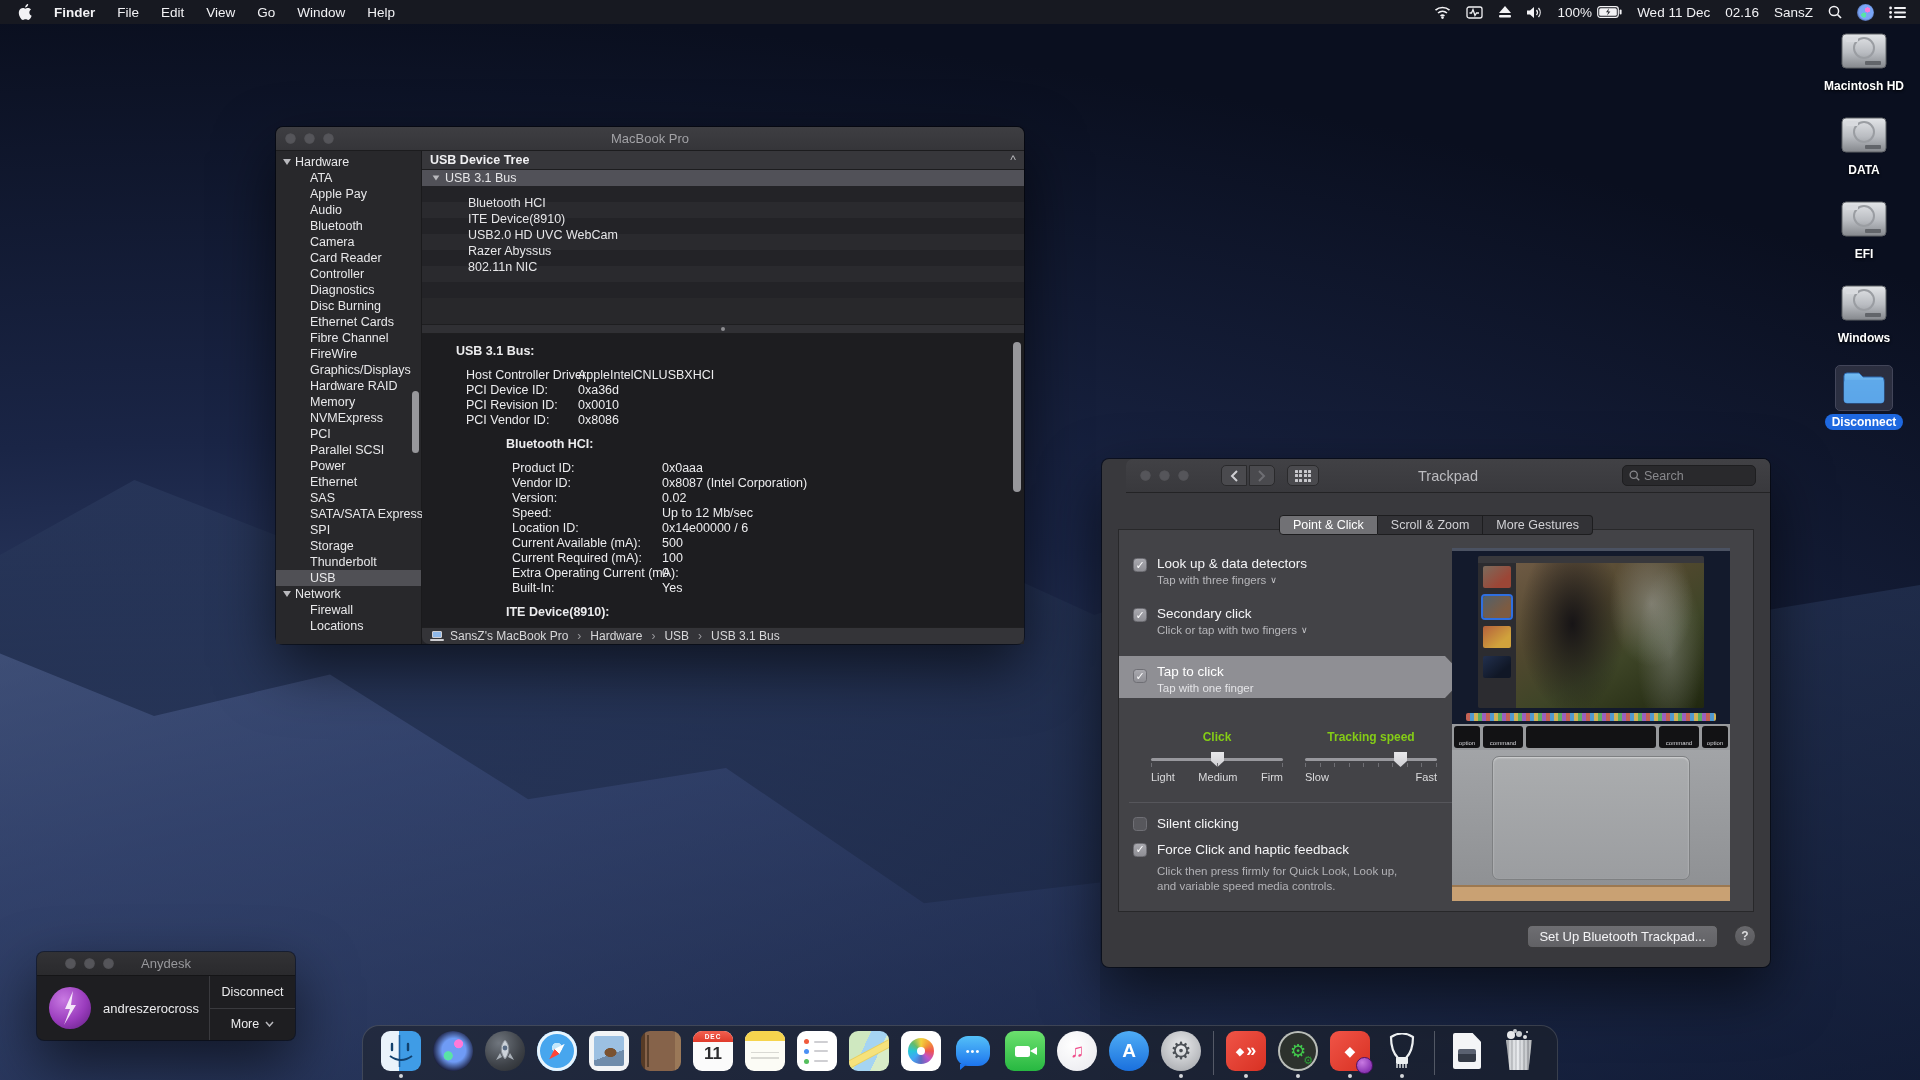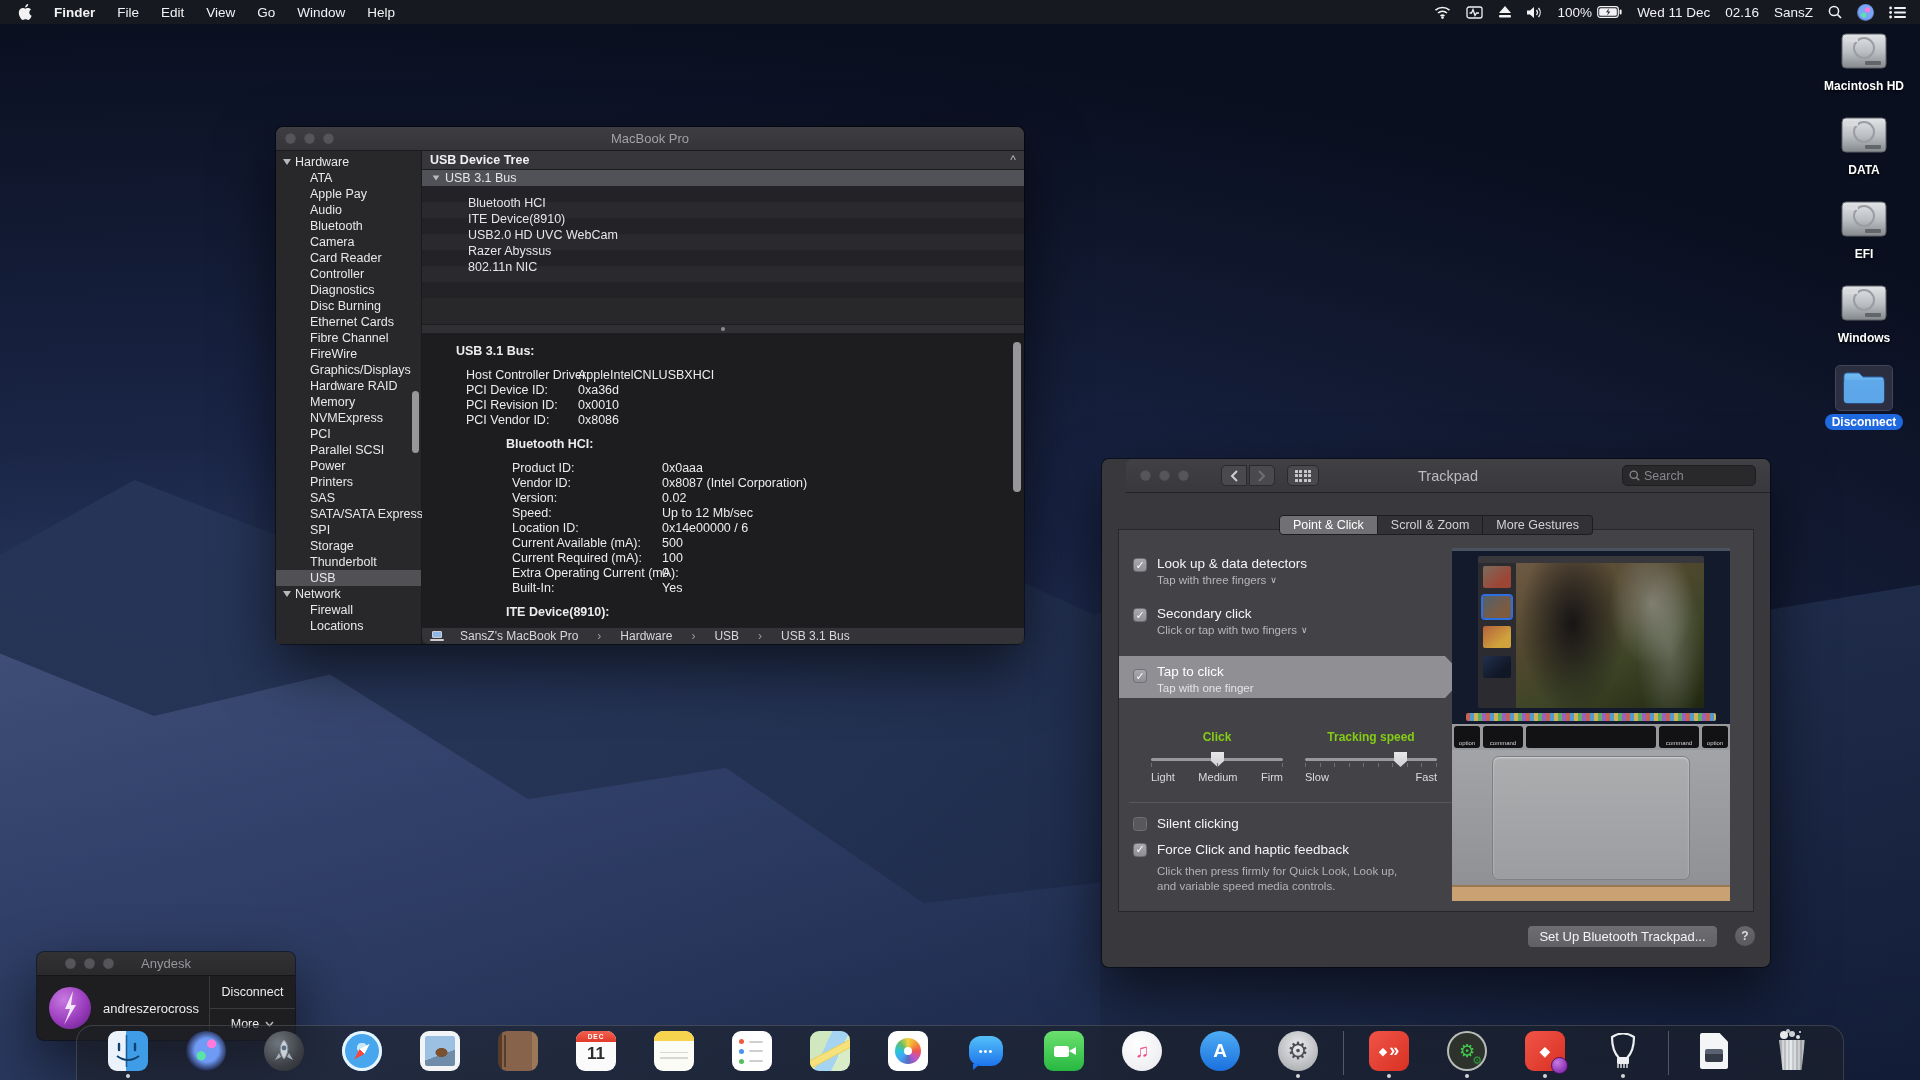--- a/index.html
+++ b/index.html
@@ -60,21 +60,21 @@
   .si-detail { flex:1; background:#1d1d20; position:relative; overflow:hidden; padding:10px 24px 0 14px;
     color:#ececee; font-size:12.5px; line-height:15px; }
   .dsec-title { font-weight:700; }
   .dsec-title.lv0 { margin-left:20px; } .dsec-title.lv1 { margin-left:70px; }
   .dgap { height:9px; }
   .drow { white-space:nowrap; }
   .s0 .drow { margin-left:30px; } .s0 .dlab { display:inline-block; width:112px; }
   .s1 .drow, .s2 .drow { margin-left:76px; } .s1 .dlab, .s2 .dlab { display:inline-block; width:150px; }
   .d-thumb { position:absolute; right:3px; top:8px; width:8px; height:150px; border-radius:4px; background:#97979b; }
   .si-status { height:17px; flex:none; background:#343438; border-top:1px solid #1f1f21; border-radius:0 0 7px 7px;
-    display:flex; align-items:center; gap:16px; padding-left:8px; font-size:12px; color:#d8d8da; }
+    display:flex; align-items:center; gap:6px; padding-left:8px; font-size:12px; color:#d8d8da; }
   .crumb-sep { color:#9a9a9e; margin:0 3px; }
   .laptop-ic { width:14px; height:10px; position:relative; }
   .laptop-ic b { position:absolute; left:2px; top:0; width:10px; height:7px; background:#8fb8e8; border:1px solid #cfcfd3; border-radius:1px; }
   .laptop-ic i { position:absolute; left:0; bottom:0; width:14px; height:2px; background:#cfcfd3; border-radius:1px; }
 
   
   #trackpad { left:1102px; top:459px; width:668px; height:508px; background:#39393d; z-index:10;padding-left:24px; }
   #trackpad .titlebar { height:34px; display:flex; align-items:center; padding:0 14px; position:relative;
     background:linear-gradient(#414145,#39393d); border-radius:7px 7px 0 0; border-bottom:1px solid #232325; }
   #trackpad .title { position:absolute; left:0; right:0; text-align:center; color:#bcbcc0; font-size:14.5px; }
@@ -178,21 +178,21 @@
   .dicon-img { width:56px; height:44px; display:flex; align-items:center; justify-content:center; border-radius:4px; }
   .dicon-img.sel { background:rgba(80,80,95,.45); outline:1px solid rgba(120,120,140,.5); }
   .dicon-label { margin-top:4px; font-size:12px; font-weight:600; color:#fff; text-shadow:0 1px 3px rgba(0,0,0,.95);
     padding:1px 7px; border-radius:8px; white-space:nowrap; }
   .dicon-label.sel { background:#1e68e0; text-shadow:none; }
 
   
   .dock { position:absolute; left:50%; transform:translateX(-50%); bottom:0; height:55px; z-index:50;
     background:rgba(30,32,40,.55); border:1px solid rgba(255,255,255,.14); border-bottom:none; border-radius:17px 17px 0 0;
     display:flex; align-items:flex-start; padding:5px 12px 0; }
-  .ditem { position:relative; width:40px; height:49px; margin:0 19px; flex:none; }
+  .ditem { position:relative; width:40px; height:49px; margin:0 6px; flex:none; }
   .ditem.running::after { content:""; position:absolute; left:50%; margin-left:-2px; bottom:2px; width:4px; height:4px;
     border-radius:50%; background:#d4d6da; }
   .di { width:40px; height:40px; border-radius:9px; position:relative; overflow:hidden; display:flex; align-items:center; justify-content:center; }
   .dsep { width:1px; height:44px; margin:0 6px; background:rgba(255,255,255,.25); flex:none; }
 
   .di-finder { background:linear-gradient(90deg,#eaf3fb 0 46%, #3f9ce6 46%); }
   .di-siri { border-radius:50%;
     background: radial-gradient(circle at 64% 32%, #ff7ad9 0 11%, transparent 13%),
                 radial-gradient(circle at 38% 62%, #59e3a7 0 12%, transparent 14%),
                 radial-gradient(circle at 52% 48%, #6f9bf5 0 40%, #1c2040 72%, #12142a 100%); }
@@ -377,21 +377,21 @@
         <div class="si-row">Ethernet Cards</div>
         <div class="si-row">Fibre Channel</div>
         <div class="si-row">FireWire</div>
         <div class="si-row">Graphics/Displays</div>
         <div class="si-row">Hardware RAID</div>
         <div class="si-row">Memory</div>
         <div class="si-row">NVMExpress</div>
         <div class="si-row">PCI</div>
         <div class="si-row">Parallel SCSI</div>
         <div class="si-row">Power</div>
-        <div class="si-row">Printers</div>
+        <div class="si-row">Ethernet</div>
         <div class="si-row">SAS</div>
         <div class="si-row">SATA/SATA Express</div>
         <div class="si-row">SPI</div>
         <div class="si-row">Storage</div>
         <div class="si-row">Thunderbolt</div>
         <div class="si-row sel">USB</div>
         <div class="si-hrow">
           <span class="tri-down"></span>
           <span>Network</span>
         </div>

